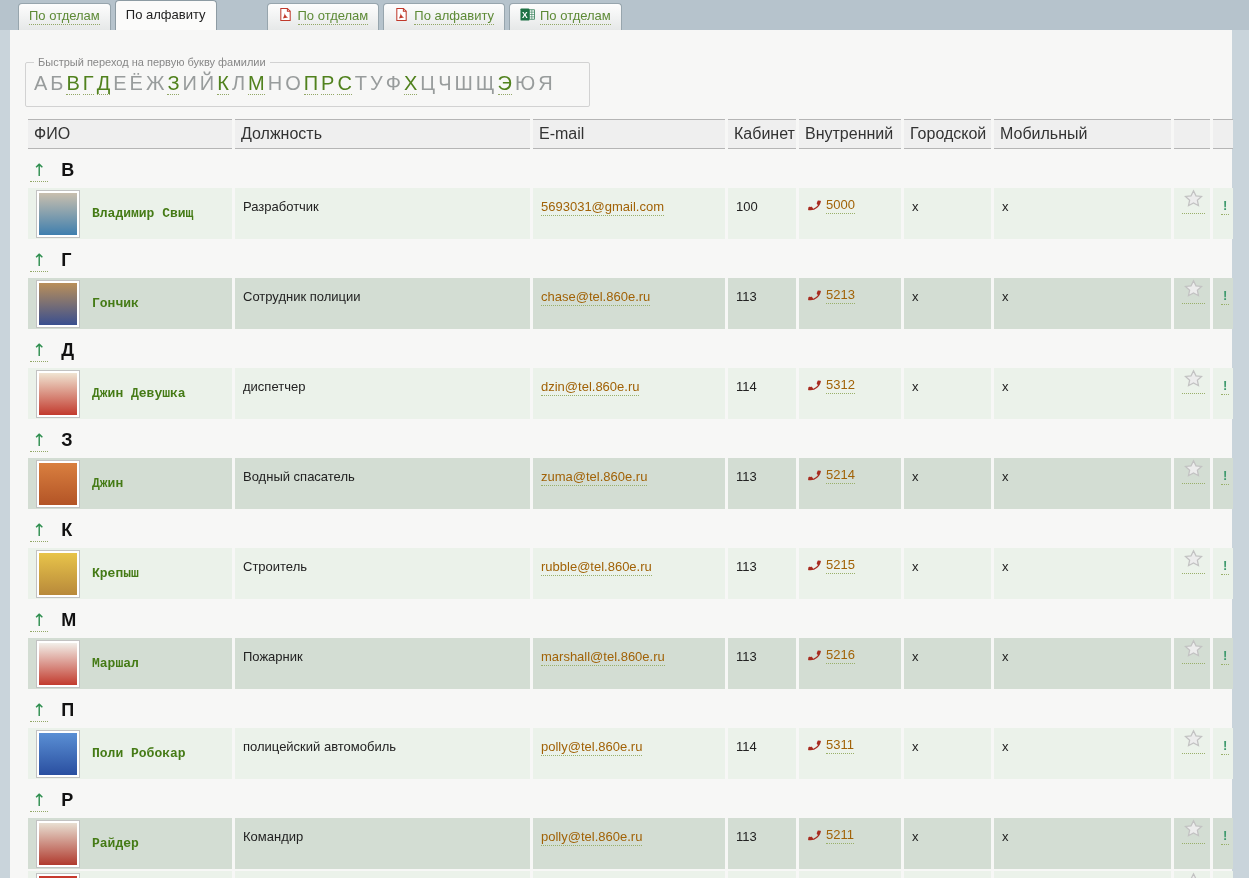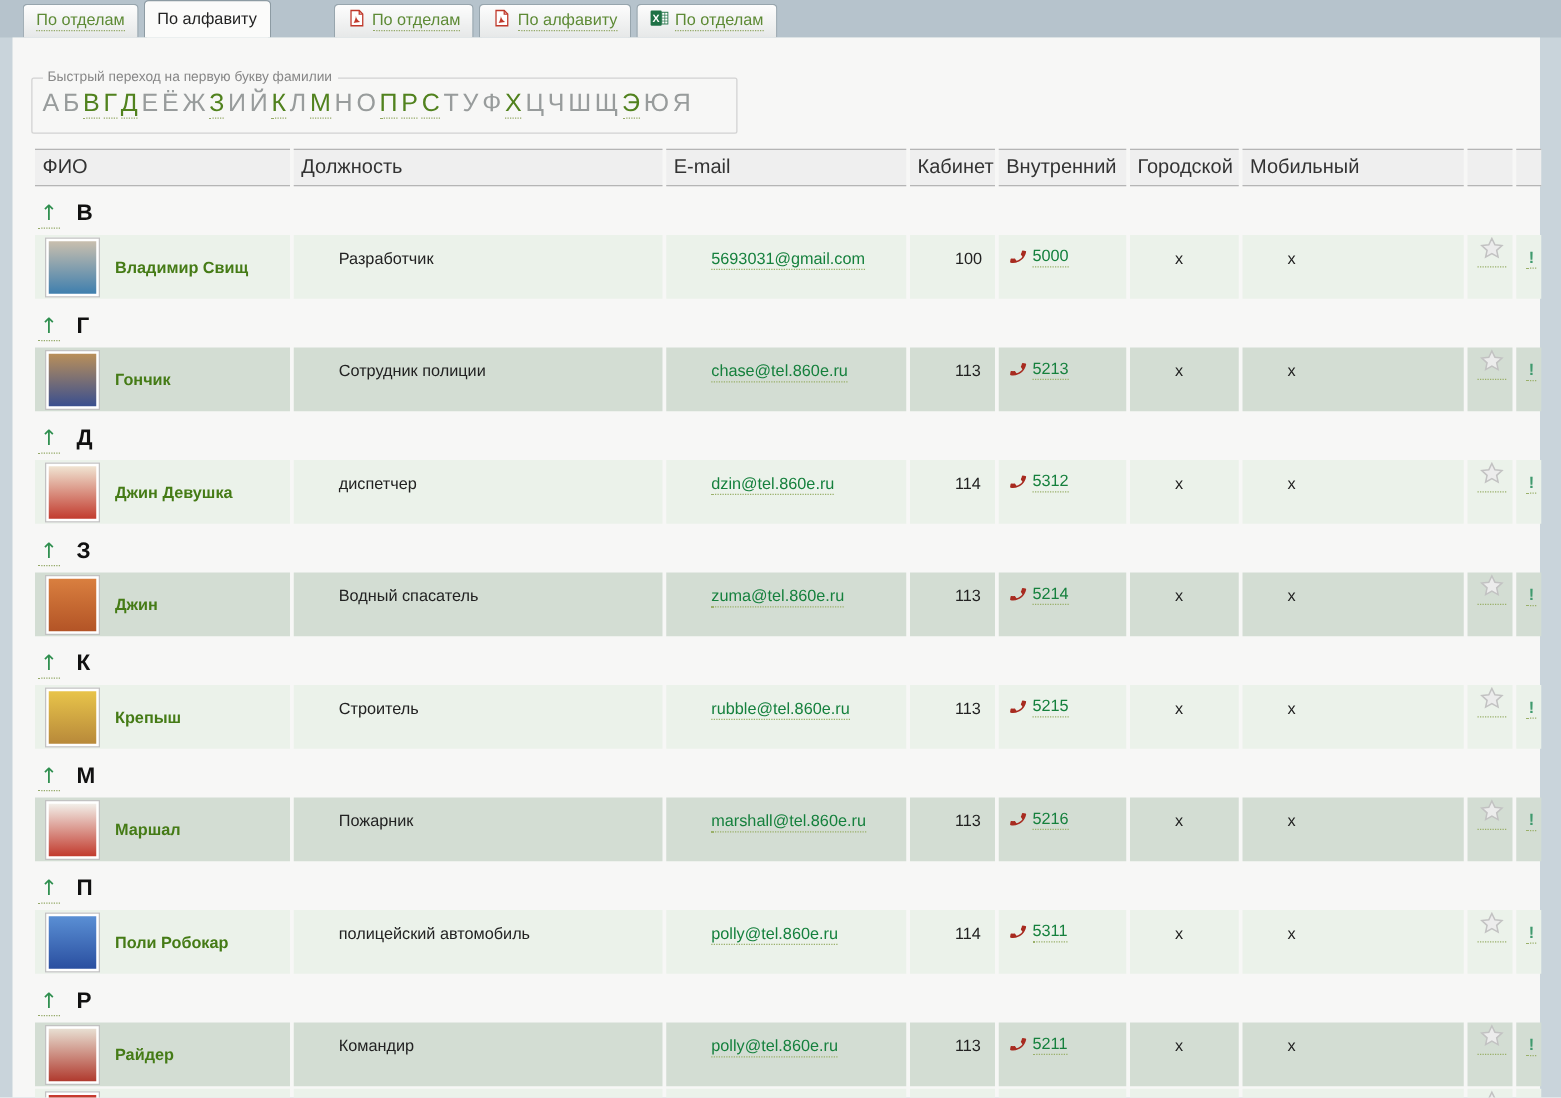--- a/index.html
+++ b/index.html
@@ -82,25 +82,25 @@
   tr.row-dark  td{background:#d3ddd3;}
   td.c-name{padding:0 6px 0 4px;}
   .name-wrap{display:flex;align-items:center;height:51px;}
   .avatar-frame{
     flex:0 0 auto;width:38px;height:42px;background:#fff;
     border:1px solid #c2c2c2;padding:2px;margin-right:12px;cursor:pointer;
   }
   .avatar-img{width:100%;height:100%;}
   .name-link{
     font-size:13px;font-weight:bold;color:#457b16;
-    text-decoration:none;cursor:pointer;
-  }
-  .cell-text{display:inline-block;padding-top:11px;margin-left:28px;}
+    text-decoration:none;cursor:pointer;font-family:Liberation Mono, monospace;
+  }
+  .cell-text{display:inline-block;padding-top:11px;}
   a.green-dotted{
-    color:#15803d;text-decoration:none;cursor:pointer;
+    color:#a16207;text-decoration:none;cursor:pointer;
     border-bottom:1px dotted #9ab06a;padding-bottom:1px;
   }
   td.c-email .cell-text{padding-top:11px;}
   .phone-wrap{display:flex;align-items:flex-start;padding-top:9px;}
   .phone-wrap svg{margin:1px 4px 0 0;}
   td.c-star{text-align:center;padding-top:9px;}
   .star-link{display:inline-block;border-bottom:1px dotted #9ab06a;padding-bottom:1px;cursor:pointer;}
   td.c-bang{text-align:center;}
   .bang-link{
     display:inline-block;margin-top:10px;

